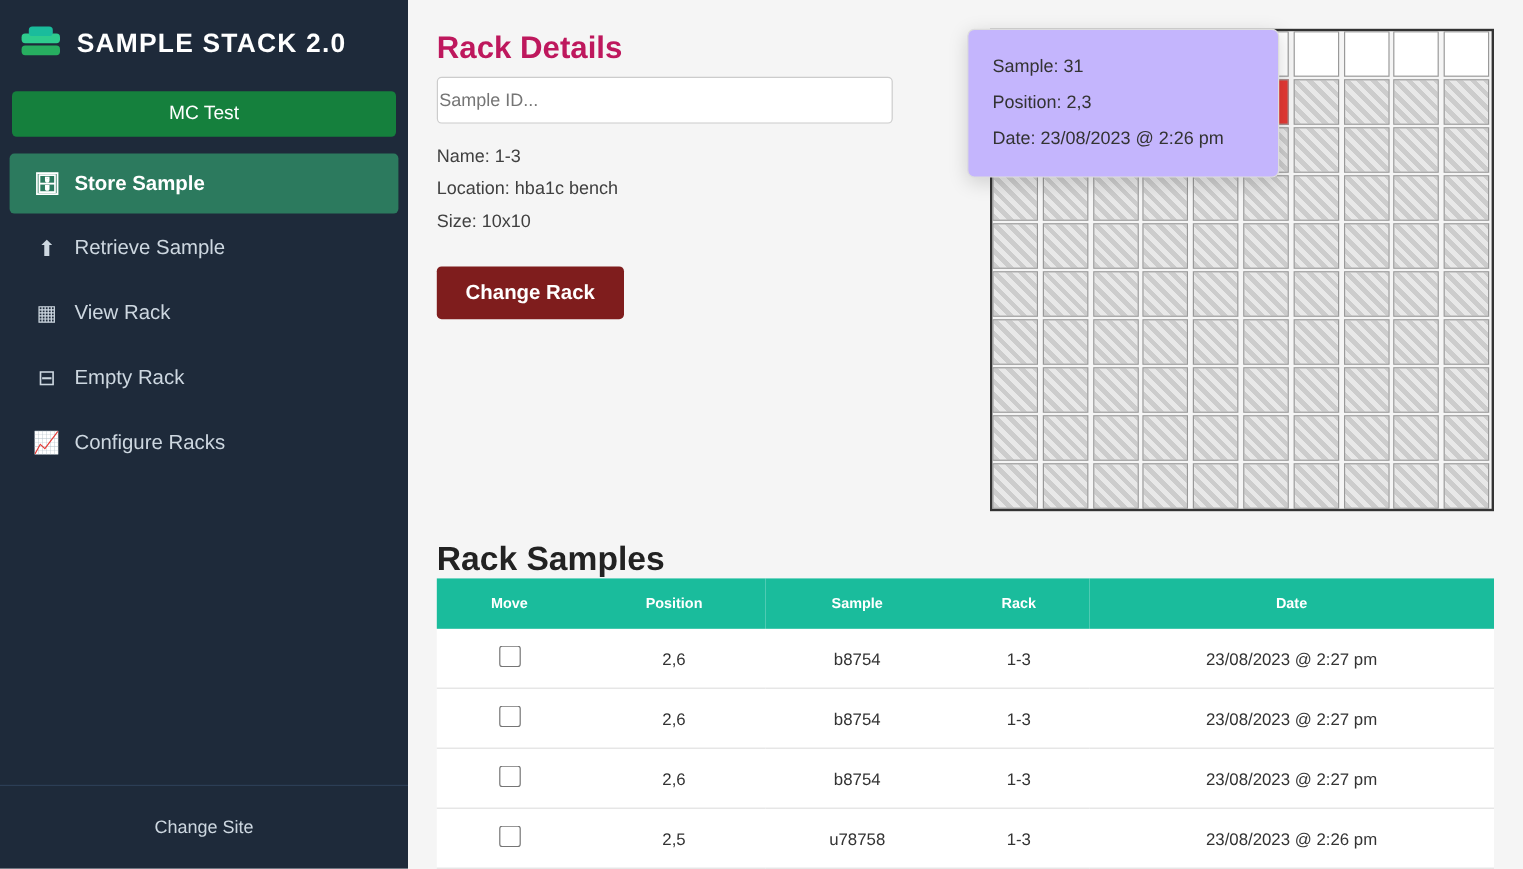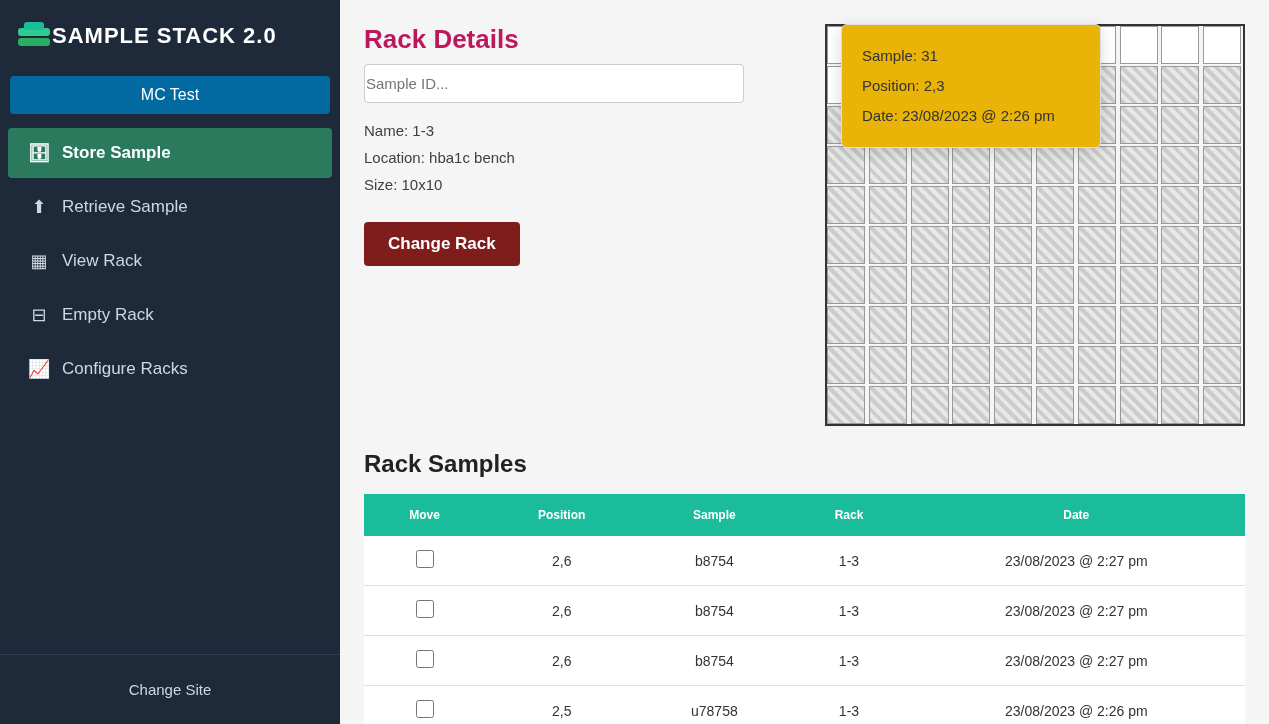--- a/index.html
+++ b/index.html
@@ -11,33 +11,34 @@
       min-width: 340px;
       background: #1e2a3a;
       display: flex;
       flex-direction: column;
       height: 100%;
     }
     .sidebar-header {
       display: flex;
       align-items: center;
       padding: 18px 16px;
+      gap: 12px;
     }
     .sidebar-logo {
       width: 36px;
       height: 36px;
     }
     .sidebar-title {
       color: #ffffff;
       font-size: 22px;
       font-weight: 900;
       letter-spacing: 1px;
     }
     .sidebar-site {
-      background: #0369a1;
+      background: #15803d;
       color: #ffffff;
       text-align: center;
       padding: 10px;
       font-size: 16px;
       font-weight: 500;
       margin: 4px 10px;
       border-radius: 4px;
     }
     .sidebar-nav {
       flex: 1;
@@ -137,22 +138,22 @@
       font-size: 17px;
       cursor: pointer;
       margin-top: 12px;
       font-weight: 600;
     }
 
     
     .tooltip-box {
       position: absolute;
       top: 24px;
-      left: 501px;
-      background: #eab308;
+      left: 466px;
+      background: #c4b5fd;
       border: 1px solid #ddd;
       border-radius: 6px;
       padding: 16px 20px;
       box-shadow: 0 4px 16px rgba(0,0,0,0.15);
       font-size: 15px;
       line-height: 2;
       color: #333;
       z-index: 10;
       min-width: 260px;
     }
@@ -204,23 +205,22 @@
     .rack-cell.selected-red {
       background: #e53935;
     }
 
     
     .rack-samples-section {
       margin-top: 0;
     }
 
     .rack-samples-section h2 {
-      font-size: 24px;
+      font-size: 28px;
       font-weight: 700;
-      margin-bottom: 16px;
       color: #222;
     }
 
     table {
       width: 100%;
       border-collapse: collapse;
       background: #fff;
     }
 
     thead tr {

